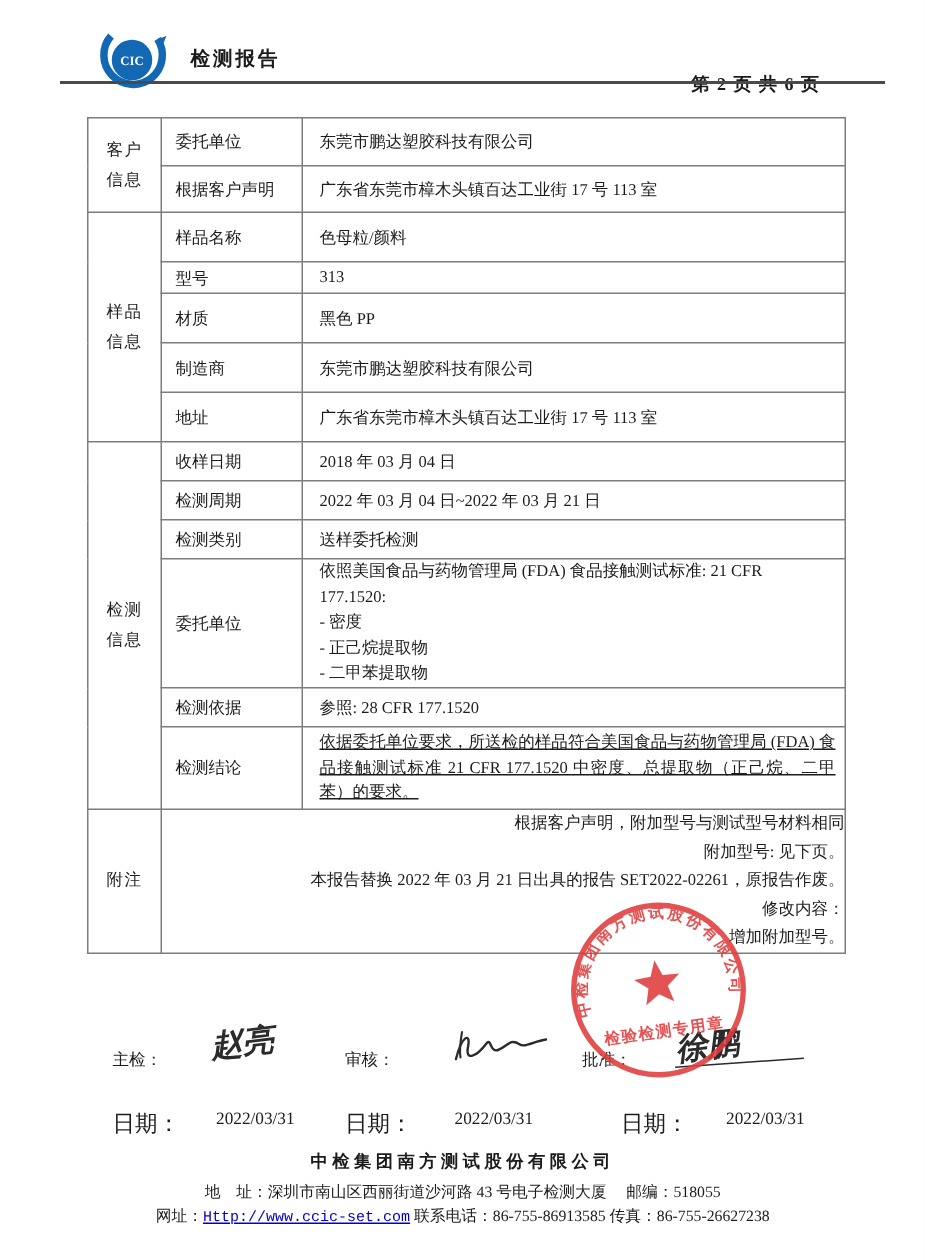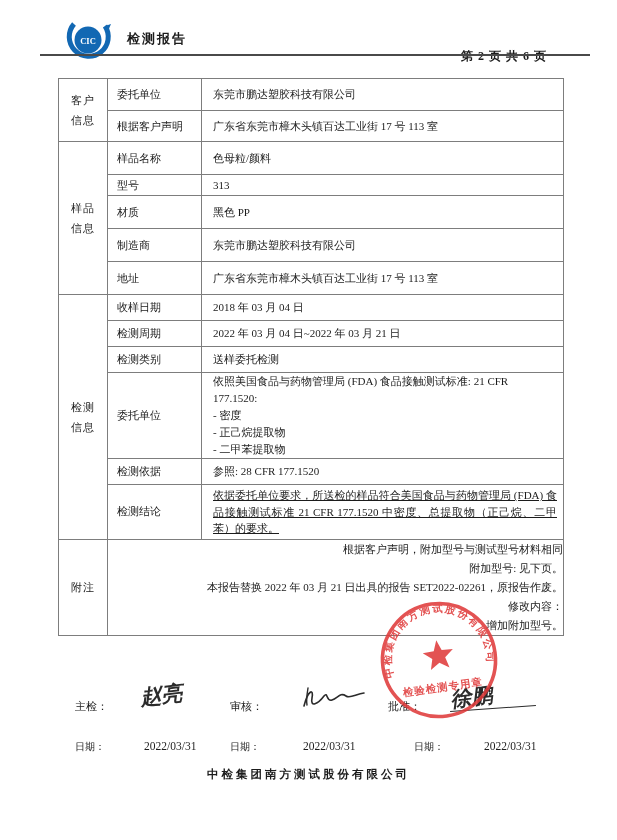--- a/index.html
+++ b/index.html
@@ -24,21 +24,21 @@
   td.notes-cell .line { line-height:19px;text-align:right; }
   .justify { text-align:justify; line-height:16.5px; padding-top:2px; padding-bottom:2px;text-decoration:underline; }
 
   
   .stamp { position:absolute; left:378px; top:599px; width:122px; height:122px; transform:rotate(-8deg); opacity:.88; pointer-events:none; }
 
   
   .sig-label { position:absolute; font-size:11px; white-space:nowrap; }
   .handwriting { position:absolute; font-size:21px; font-weight:bold; color:#2b2b2b; transform:rotate(-7deg) skewX(-14deg); white-space:nowrap; }
   .flourish { position:absolute; width:86px; border-top:1.6px solid #2b2b2b; transform:rotate(-4deg); }
-  .date-label { position:absolute; font-size:10px; white-space:nowrap; }
+  .date-label { position:absolute; font-size:15px; white-space:nowrap; }
   .date-value { position:absolute; font-size:11.5px; white-space:nowrap; }
 
   
   .footer-company { position:absolute; left:0; top:767px; width:617px; text-align:center; font-size:11.5px; font-weight:bold; letter-spacing:3px; }
   .footer-address { position:absolute; left:0; top:788px; width:617px; text-align:center; font-size:10.5px; }
   .footer-web { position:absolute; left:0; top:804px; width:617px; text-align:center; font-size:10.5px; }
   .footer-web a { color:#0000cc; text-decoration:underline; font-family:"Liberation Mono","DejaVu Sans Mono",monospace; font-size:10px; }
 </style>
 </head>
 <body>
@@ -175,14 +175,20 @@
   </svg>
 
   <div class="date-label" style="left:75px; top:740px;">日期：</div>
   <div class="date-value" style="left:144px; top:740px;">2022/03/31</div>
   <div class="date-label" style="left:230px; top:740px;">日期：</div>
   <div class="date-value" style="left:303px; top:740px;">2022/03/31</div>
   <div class="date-label" style="left:414px; top:740px;">日期：</div>
   <div class="date-value" style="left:484px; top:740px;">2022/03/31</div>
 
   <div class="footer-company">中检集团南方测试股份有限公司</div>
+  <div class="footer-address">地　址：深圳市南山区西丽街道沙河路 43 号电子检测大厦　 邮编：518055</div>
+  <div class="footer-web">
+    <span>网址：</span><a href="#">Http://www.ccic-set.com</a>
+    <span>联系电话：86-755-86913585</span>
+    <span>传真：86-755-26627238</span>
+  </div>
 
 </div>
 
 </body></html>

